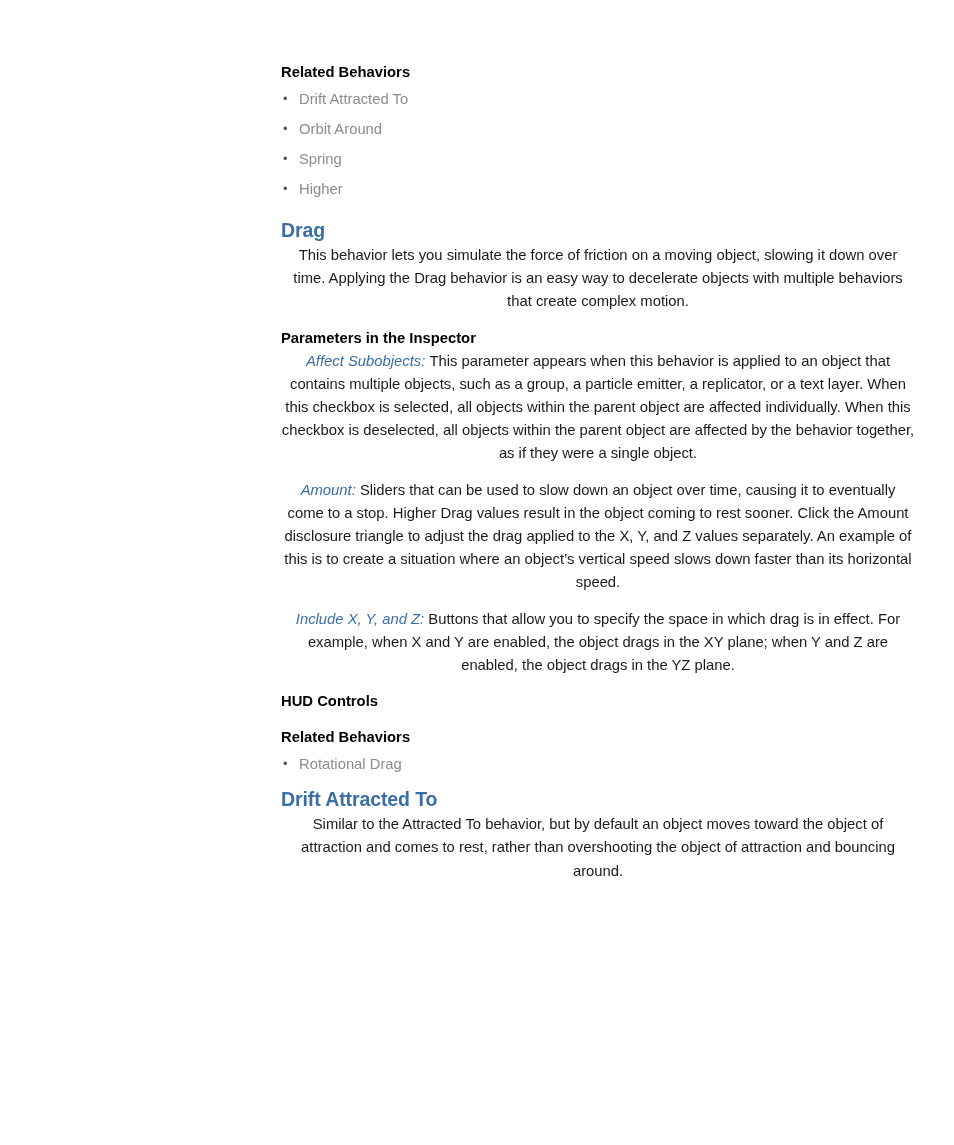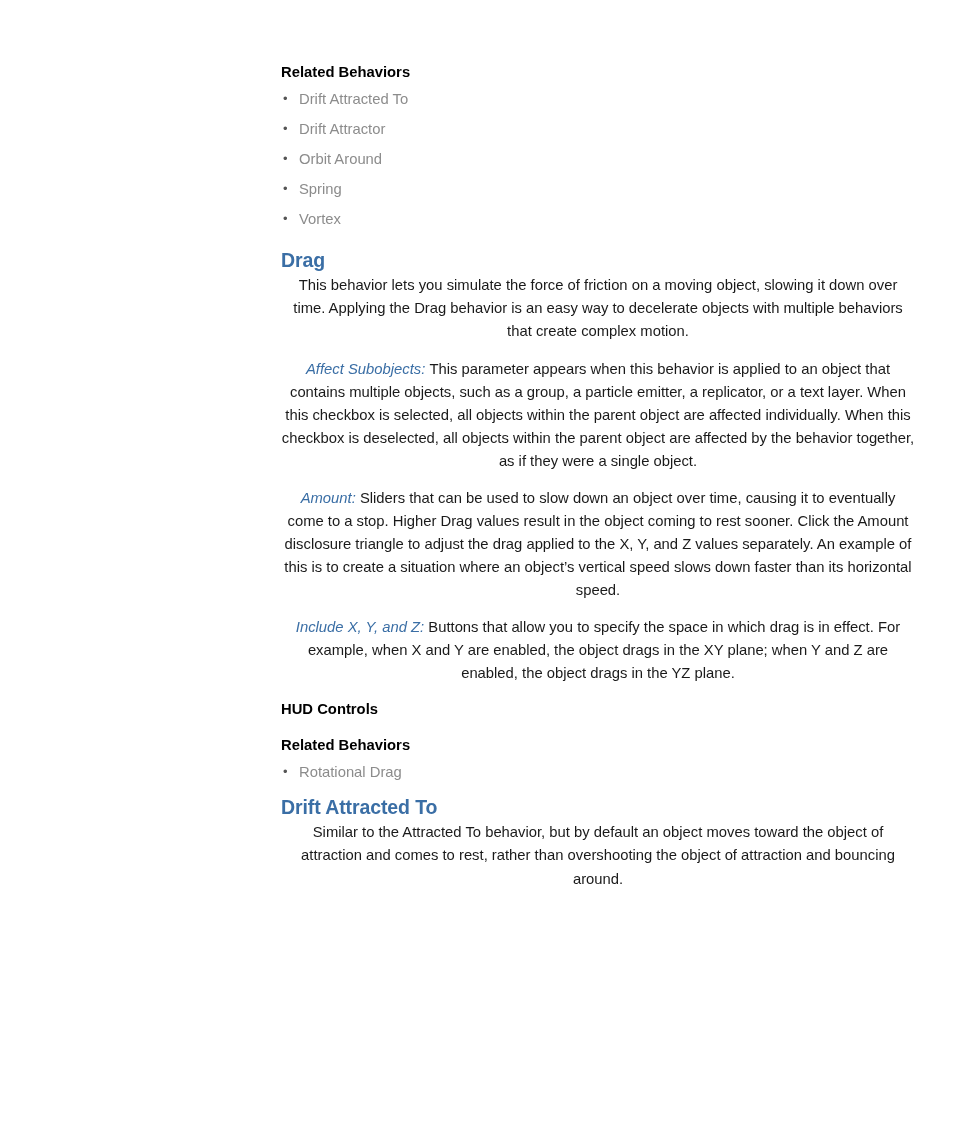--- a/index.html
+++ b/index.html
@@ -141,36 +141,36 @@
 <body>
 
 <div class="page">
 
   <div class="content">
 
     <div>
       <h3 class="h-sub">Related Behaviors</h3>
       <ul class="xref">
         <li>Drift Attracted To</li>
-        <li>Drift Attractor</li>
         <li>Orbit Around</li>
         <li>Spring</li>
-        <li>Vortex</li>
+        <li>Higher</li>
       </ul>
     </div>
 
     <div class="gap-md"></div>
 
     <div>
       <h2 class="h-section">Drag</h2>
 
       <p class="body">This behavior lets you simulate the force of friction on a moving object, slowing it down over time. Applying the Drag behavior is an easy way to decelerate objects with multiple behaviors that create complex motion.</p>
 
       <div class="gap-md"></div>
 
+      <h3 class="h-sub">Parameters in the Inspector</h3>
 
       <p class="body"><span class="lead-in">Affect Subobjects:</span>&nbsp;<span>This parameter appears when this behavior is applied to an object that contains multiple objects, such as a group, a particle emitter, a replicator, or a text layer. When this checkbox is selected, all objects within the parent object are affected individually. When this checkbox is deselected, all objects within the parent object are affected by the behavior together, as if they were a single object.</span></p>
 
       <p class="body"><span class="lead-in">Amount:</span>&nbsp;<span>Sliders that can be used to slow down an object over time, causing it to eventually come to a stop. Higher Drag values result in the object coming to rest sooner. Click the Amount disclosure triangle to adjust the drag applied to the X, Y, and Z values separately. An example of this is to create a situation where an object’s vertical speed slows down faster than its horizontal speed.</span></p>
 
       <p class="body"><span class="lead-in">Include X, Y, and Z:</span>&nbsp;<span>Buttons that allow you to specify the space in which drag is in effect. For example, when X and Y are enabled, the object drags in the XY plane; when Y and Z are enabled, the object drags in the YZ plane.</span></p>
 
       <div class="gap-md"></div>
 
       <h3 class="h-sub">HUD Controls</h3>

